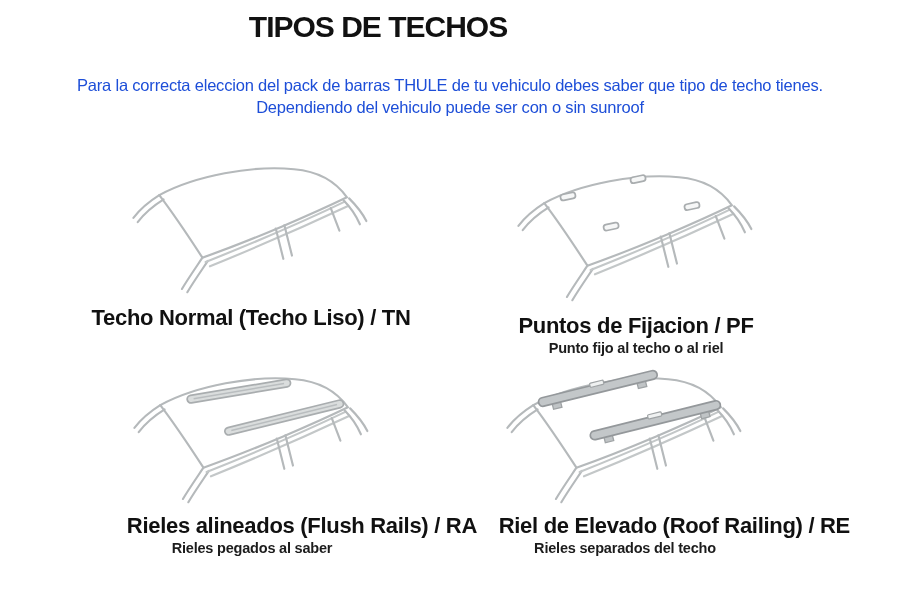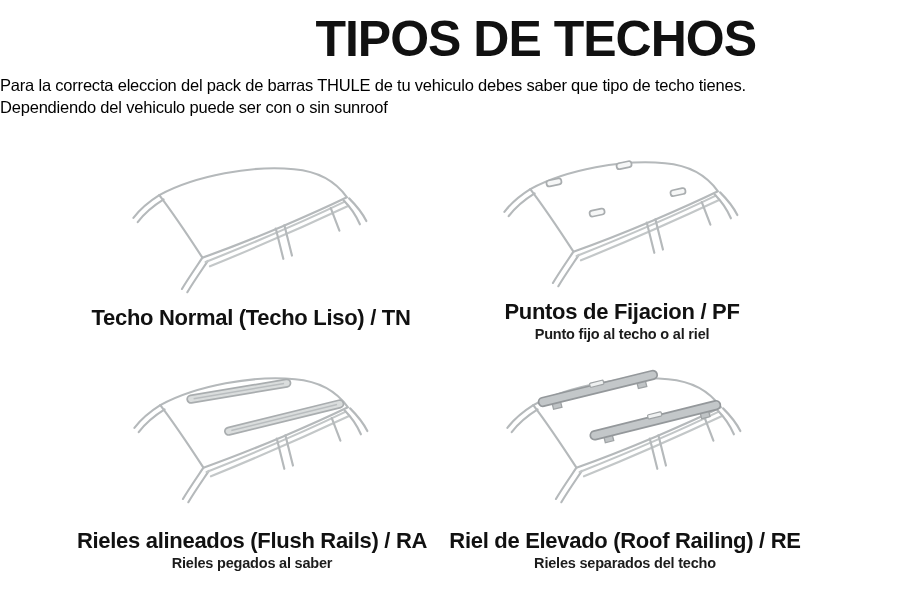--- a/index.html
+++ b/index.html
@@ -7,48 +7,48 @@
     width:900px;height:600px;
     background:#ffffff;
     font-family:"Liberation Sans", sans-serif;
     color:#161616;
     overflow:hidden;
     position:relative;
   }
   .page{position:relative;width:900px;height:600px;}
   .title{
     position:absolute;top:10px;left:0;width:756px;
-    text-align:right;
-    font-size:50px;font-weight:bold;
+    text-align:center;
+    font-size:30px;font-weight:bold;
     letter-spacing:-1px;
     color:#111;
   }
   .intro{
     position:absolute;top:74px;left:0;width:900px;
-    text-align:left;
+    text-align:center;
     font-size:16.5px;line-height:22px;
     letter-spacing:-0.2px;
-    color:#000000;
+    color:#1d4ed8;
   }
   .quad{
     position:absolute;width:450px;
     text-align:center;
   }
   .quad svg{display:block;margin:0 auto;}
   #q-tn{left:26px;top:152px;}
   #q-pf{left:397px;top:146px;}
   #q-ra{left:27px;top:362px;}
   #q-re{left:400px;top:362px;}
   .cap{
     font-size:22px;font-weight:bold;
     letter-spacing:-0.3px;
     color:#111;
     margin-top:2px;
   }
-  .row2 .cap{margin-top:15px;}
+  .row2 .cap{margin-top:0;text-align:right;}
   .cap-sub{
     font-size:14.5px;
     letter-spacing:-0.2px;
     color:#1c1c1c;
     margin-top:1px;
     font-weight:bold;
   }
   .hidden-defs{position:absolute;width:0;height:0;overflow:hidden;}
 </style>
 </head>
@@ -132,21 +132,21 @@
   <figure class="quad" id="q-tn" style="margin:0;">
     <svg viewBox="0 5 245 140" width="265" height="151">
       <use href="#roof-base"></use>
     </svg>
     <figcaption>
       <div class="cap">Techo Normal (Techo Liso) / TN</div>
       <div class="cap-sub"></div>
     </figcaption>
   </figure>
 
-  <figure class="quad" id="q-pf" style="margin:0;">
+  <figure class="quad" id="q-pf" style="margin:14px;">
     <svg viewBox="0 5 245 140" width="265" height="151">
       <use href="#roof-base"></use>
       <use href="#pf-pads"></use>
     </svg>
     <figcaption>
       <div class="cap">Puntos de Fijacion / PF</div>
       <div class="cap-sub">Punto fijo al techo o al riel</div>
     </figcaption>
   </figure>
 

